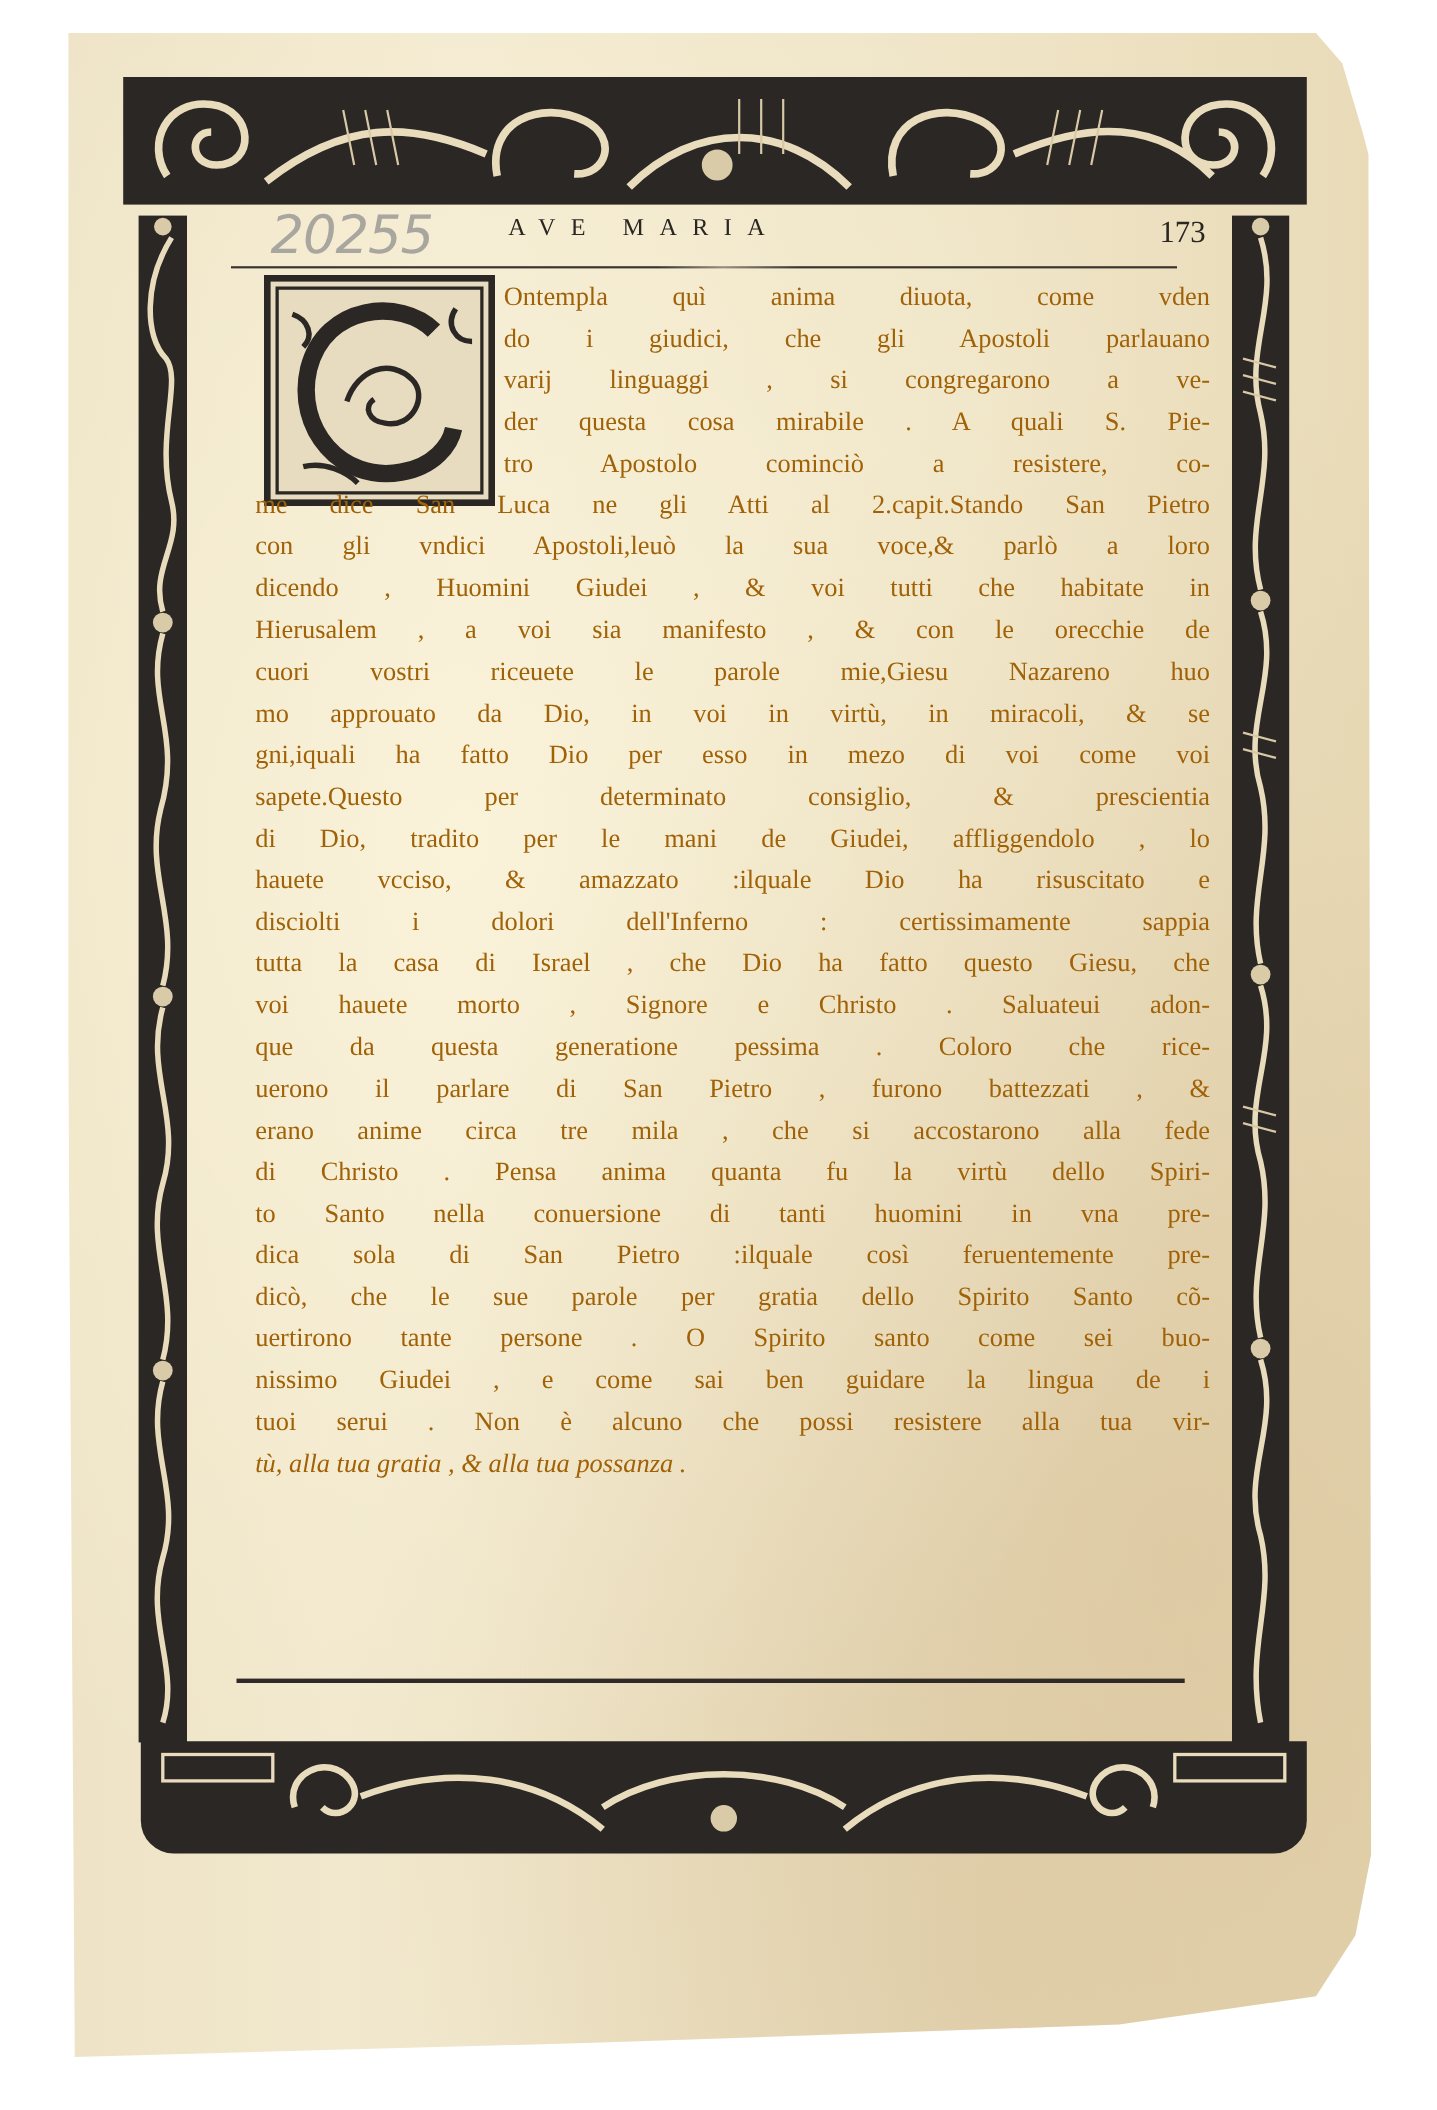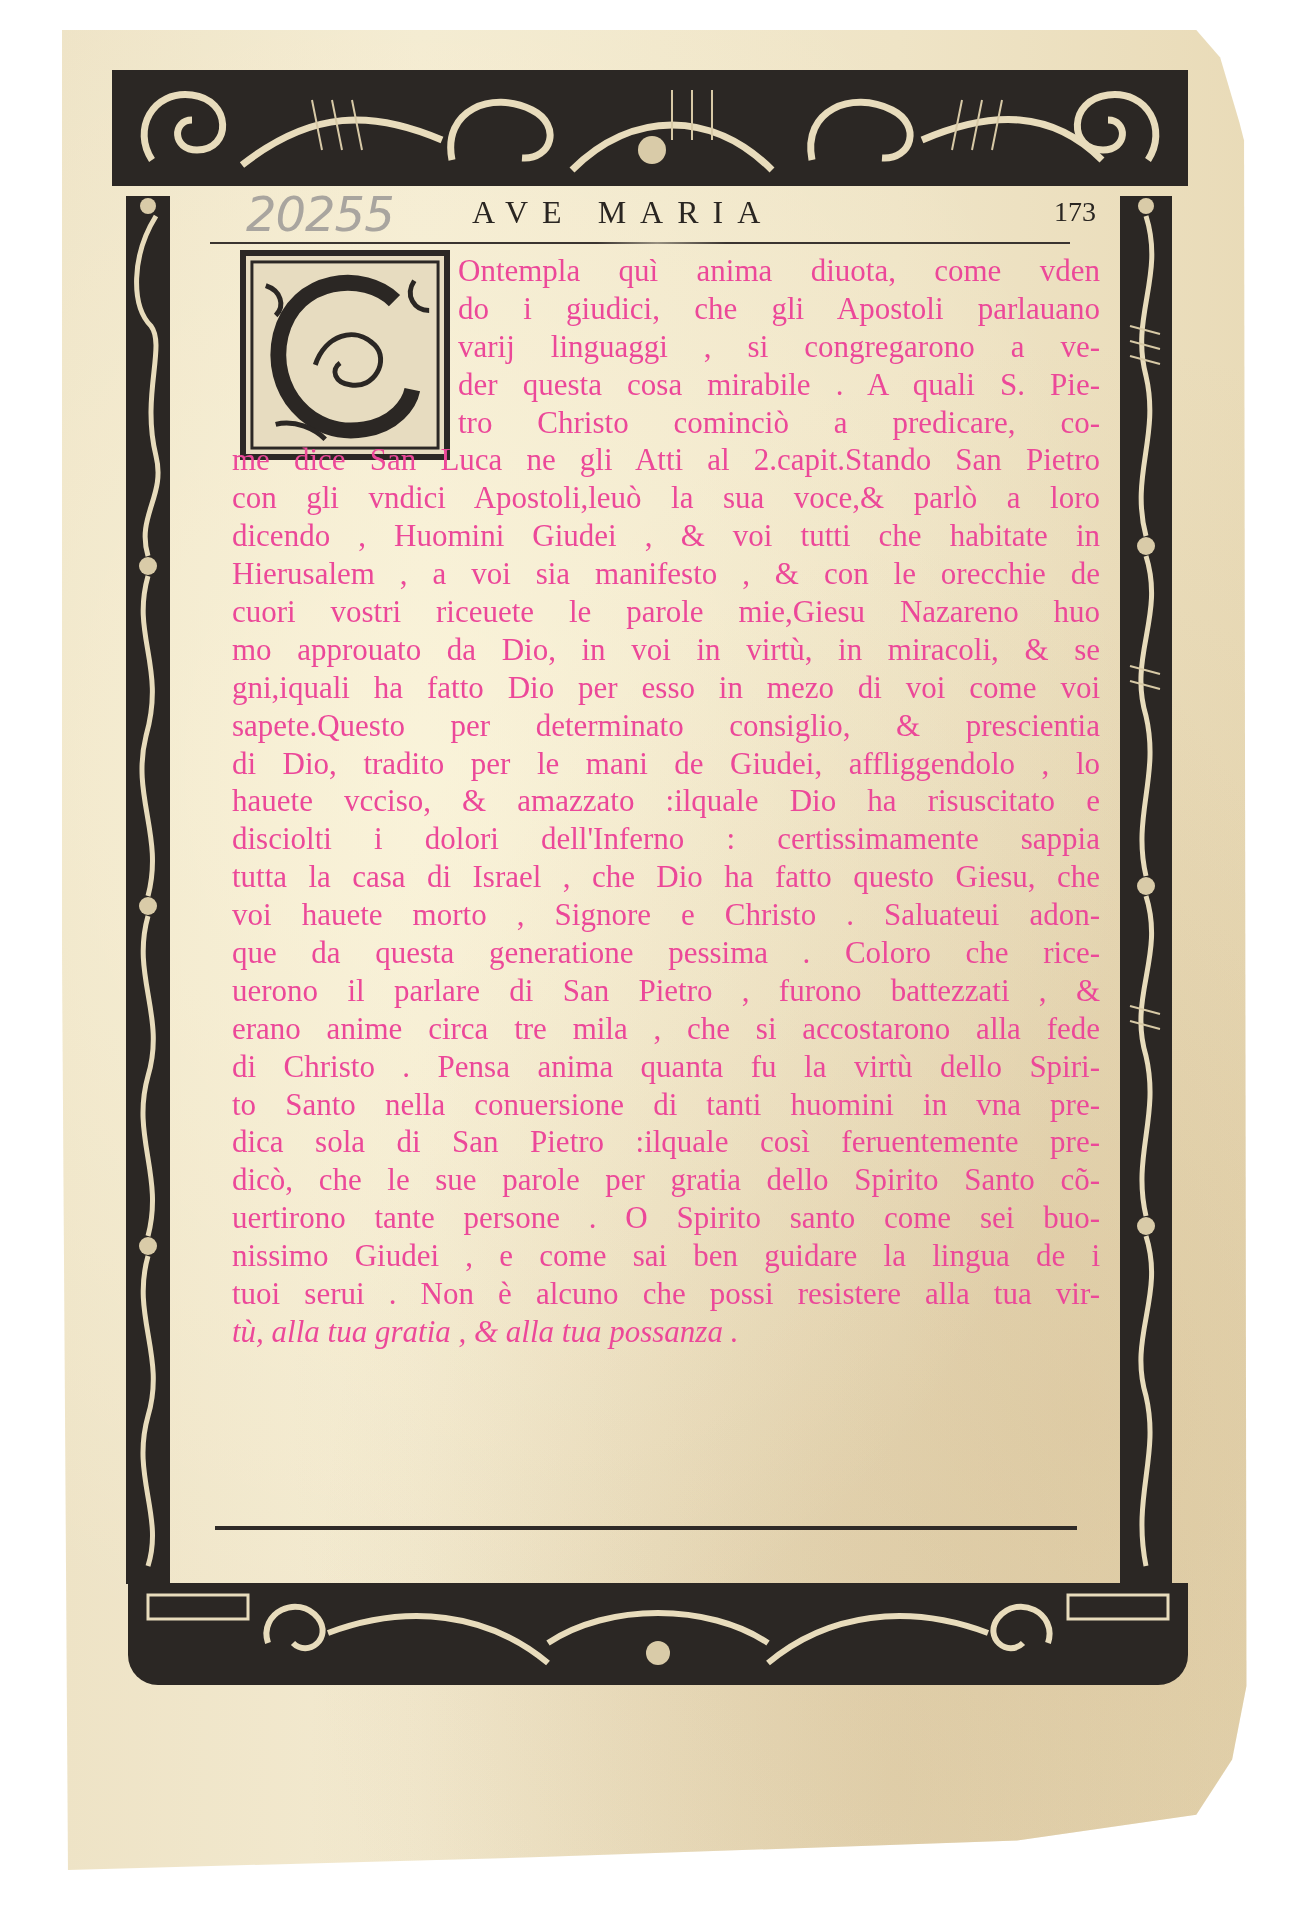--- a/index.html
+++ b/index.html
@@ -22,36 +22,36 @@
 
   .header {
     position:absolute; left:246px; top:190px; width:850px; height:44px;
     font-family:"Liberation Serif", serif; color:#2a2622;
   }
   .shelfmark {
     position:absolute; left:0; top:-4px; font-family:"DejaVu Sans", sans-serif;
     font-size:48px; color:#a9a59f; letter-spacing:-1px; font-style:italic;
   }
   .running-title {
-    position:absolute; left:226px; top:4px; font-size:32px; letter-spacing:14px;
+    position:absolute; left:216px; top:4px; font-size:22px; letter-spacing:14px;
   }
   .page-number { position:absolute; right:0; top:6px; font-size:28px; }
   .header-rule {
     position:absolute; left:210px; top:242px; width:860px; height:2px;
     background:linear-gradient(90deg,#3a3430 0%, #3a3430 45%, rgba(58,52,48,0.5) 52%, #3a3430 60%, #3a3430 100%);
   }
   .dropcap {
     position:absolute; left:240px; top:250px; width:210px; height:210px;
     border:6px solid #2b2724; box-sizing:border-box; background:#e7dcc0;
   }
   .dropcap svg { width:100%; height:100%; }
   .body-text {
     position:absolute; left:232px; top:252px; width:868px;
-    font-family:"Liberation Serif", serif; font-size:31px; line-height:37.9px;
-    color:#ec4899;
+    font-family:"Liberation Serif", serif; font-size:24px; line-height:37.9px;
+    color:#a16207;
   }
   .line { display:block; white-space:nowrap; text-align:justify; text-align-last:justify; height:37.9px; }
   .indent { padding-left:226px; }
   .last { text-align-last:left;font-style:italic; }
   .bottom-rule {
     position:absolute; left:215px; top:1526px; width:862px; height:4px; background:#2f2a27;
   }
 </style>
 </head>
 <body>
@@ -143,21 +143,21 @@
     <path d="M20,30 c15,5 20,20 10,30 M170,25 c-10,15 0,30 15,30 M30,170 c20,-5 40,5 50,15" fill="none" stroke="#2b2724" stroke-width="5"></path>
     <text x="100" y="120" font-family="Liberation Serif, serif" font-size="10" fill="none">C</text>
   </svg>
 </div>
 
 <div class="body-text">
   <span class="line indent">Ontempla quì anima diuota, come vden</span>
   <span class="line indent">do i giudici, che gli Apostoli parlauano</span>
   <span class="line indent">varij linguaggi , si congregarono a ve-</span>
   <span class="line indent">der questa cosa mirabile . A quali S. Pie-</span>
-  <span class="line indent">tro Christo cominciò a predicare, co-</span>
+  <span class="line indent">tro Apostolo cominciò a resistere, co-</span>
   <span class="line">me dice San Luca ne gli Atti al 2.capit.Stando San Pietro</span>
   <span class="line">con gli vndici Apostoli,leuò la sua voce,&amp; parlò a loro</span>
   <span class="line">dicendo , Huomini Giudei , &amp; voi tutti che habitate in</span>
   <span class="line">Hierusalem , a voi sia manifesto , &amp; con le orecchie de</span>
   <span class="line">cuori vostri riceuete le parole mie,Giesu Nazareno huo</span>
   <span class="line">mo approuato da Dio, in voi in virtù, in miracoli, &amp; se</span>
   <span class="line">gni,iquali ha fatto Dio per esso in mezo di voi come voi</span>
   <span class="line">sapete.Questo per determinato consiglio, &amp; prescientia</span>
   <span class="line">di Dio, tradito per le mani de Giudei, affliggendolo , lo</span>
   <span class="line">hauete vcciso, &amp; amazzato :ilquale Dio ha risuscitato e</span>

